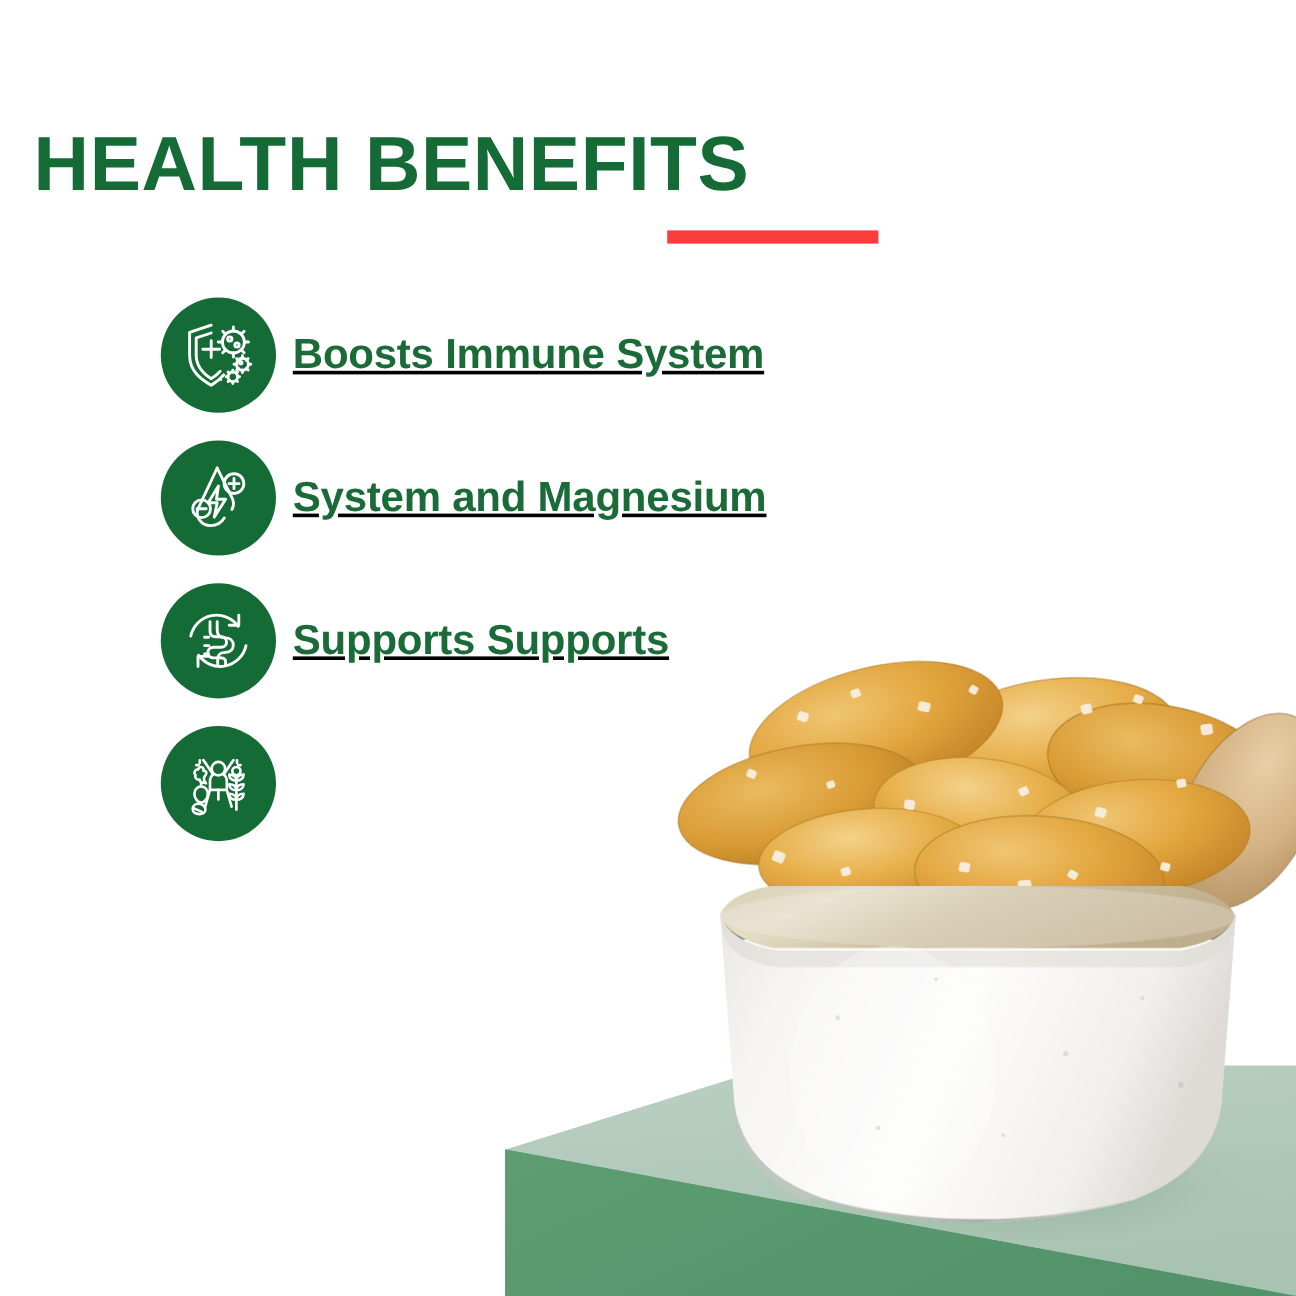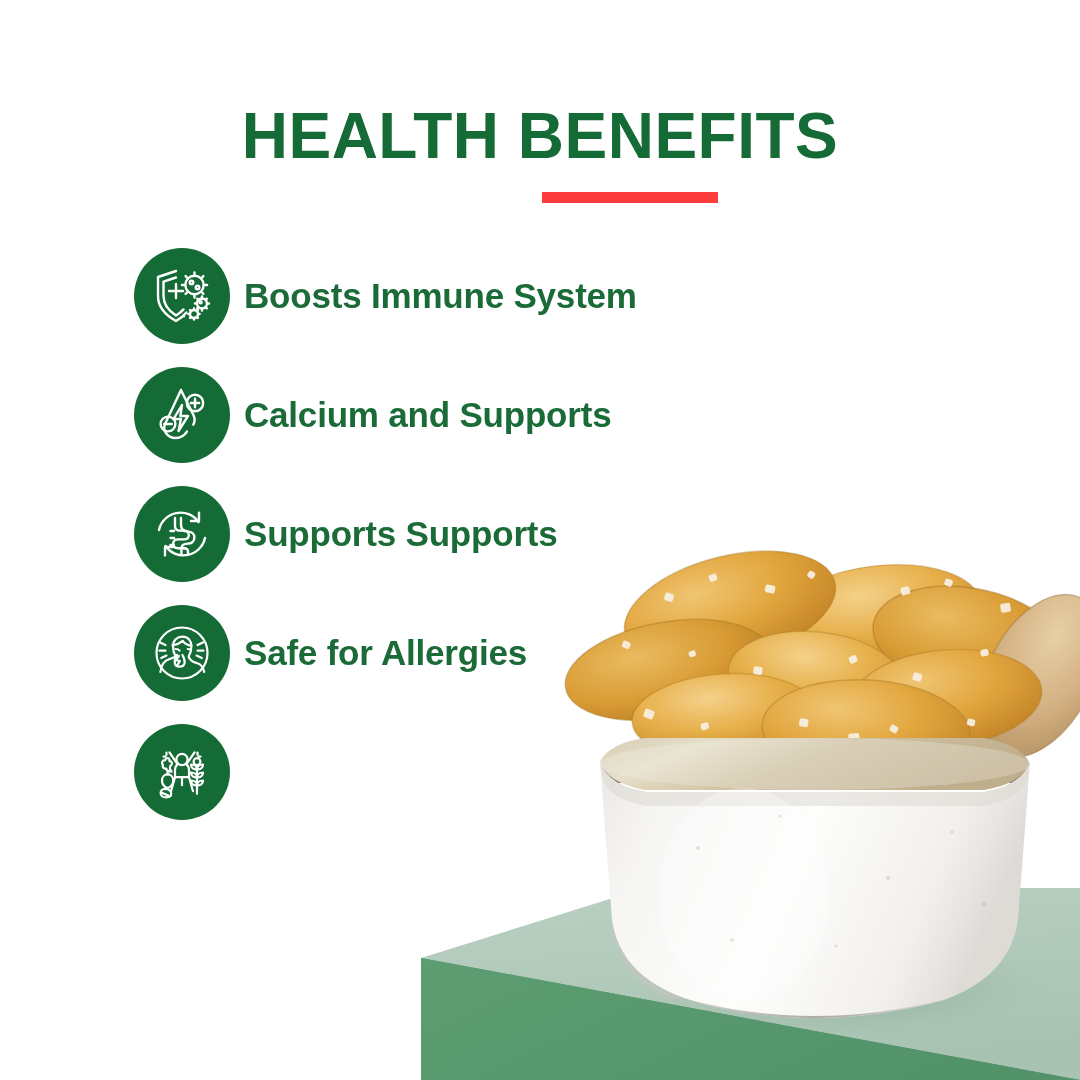--- a/index.html
+++ b/index.html
@@ -13,21 +13,21 @@
   .poster{
     position:absolute;inset:0;
     background:#ffffff;
     overflow:hidden;
   }
 
   
   .title-block{
     position:absolute;
     left:0;right:0;top:104px;
-    text-align:center;
+    padding-left:28px;
   }
   .title{
     font-size:64px;
     font-weight:bold;
     letter-spacing:0.5px;
     color:#156b35;
     line-height:1;
     margin:0;
     font-family:"Liberation Sans", sans-serif;
   }
@@ -38,20 +38,21 @@
     margin-left:calc(50% + 90px);
     transform:translateX(-50%);
   }
 
   
   .benefits{
     position:absolute;
     left:134px;
     top:248px;
     width:620px;
+    text-decoration:underline;
   }
   .benefit-row{
     display:flex;
     align-items:center;
     height:96px;
     margin-bottom:23px;
   }
   .benefit-row:last-child{margin-bottom:0;}
   .icon-badge{
     width:96px;height:96px;
@@ -129,21 +130,21 @@
         <svg width="66" height="66" viewBox="0 0 66 66" fill="none" stroke="#ffffff" stroke-width="2.4" stroke-linecap="round" stroke-linejoin="round">
           <path d="M32 8 L16 42 c-2.6 6.6 2.6 14 10.5 14 c5 0 9-2.5 11.4-6.4"></path>
           <path d="M32 8 c4.5 9.6 9.2 18 12.6 25.4 c1.4 3 1.2 6.4-0.3 9.2"></path>
           <path d="M33 23 L24.5 37 h7.5 l-2.5 12 L39 34 h-7.6 z"></path>
           <circle cx="46" cy="21" r="8.2"></circle>
           <path d="M46 16.8 v8.4 M41.8 21 h8.4"></path>
           <circle cx="19" cy="42" r="7.4"></circle>
           <path d="M15.2 42 h7.6"></path>
         </svg>
       </div>
-      <div class="benefit-label">Calcium and Supports</div>
+      <div class="benefit-label">System and Magnesium</div>
     </div>
 
     <div class="benefit-row">
       <div class="icon-badge">
         <svg width="68" height="68" viewBox="0 0 68 68" fill="none" stroke="#ffffff" stroke-width="2.4" stroke-linecap="round" stroke-linejoin="round">
           <path d="M50.5 22 A22 22 0 0 0 11 30"></path>
           <path d="M43 21 h8 v-8.4"></path>
           <path d="M17.5 46 A22 22 0 0 0 57 38"></path>
           <path d="M25 47 h-8 v8.4"></path>
           <path d="M27 18 v8 c0 3.2 2 4.6 4.6 4.6 h4.4"></path>
@@ -151,40 +152,20 @@
                    c-3 0-4.8 1.8-4.8 4.4 c0 2.6 1.8 4.4 4.8 4.4 h6"></path>
           <path d="M36 48.2 c2.6 0 4 1.4 4 3.4 v2.4"></path>
           <path d="M33 18 v7 c0 4.6 3 6.6 7 6.6 c3.6 0 6.4 2.2 6.4 6 c0 3.8-2.8 6-6.4 6
                    c-3.8 0-6.6 1.8-6.6 5.2 v5.2"></path>
           <path d="M22.5 31 h3.4 M22.5 38 h3.6 M22.5 45 h3.4"></path>
         </svg>
       </div>
       <div class="benefit-label">Supports Supports</div>
     </div>
 
-    <div class="benefit-row">
-      <div class="icon-badge">
-        <svg width="70" height="70" viewBox="0 0 70 70" fill="none" stroke="#ffffff" stroke-width="2.2" stroke-linecap="round" stroke-linejoin="round">
-          <circle cx="35" cy="35" r="25.5"></circle>
-          <path d="M26 28 c0-5.5 4-9.4 9.4-9.4 c5.4 0 9 3.9 9 9.4 c0 4-0.8 7-2.4 9.6"></path>
-          <path d="M26 28 c0 4 0.8 7.4 2.4 10"></path>
-          <path d="M25.4 27.4 c3.6-0.6 7.6-2.2 10.4-4.6 c1.8 2.6 5 4.4 8.6 4.8"></path>
-          <path d="M28.6 31 c1.8 0 3.2 0.6 4 1.6"></path>
-          <path d="M40.8 31 c1 0 1.8 0.2 2.5 0.6"></path>
-          <path d="M41.6 38.6 c1 3.2 3.8 5.2 8 6.4 c4.4 1.2 6.8 4.2 7.6 9"></path>
-          <path d="M28 38.6 c-1.6 1-3.4 1.8-5.4 2.4 c-5.4 1.6-8.4 5.6-9.2 13"></path>
-          <path d="M30 36.8 c-1.6 2.6-2.6 5.6-2.2 8.2 c0.4 2.4 2.4 3.6 4.8 3.6
-                   c2.6 0 4.6-1.4 5-3.6 c0.4-2.6-0.6-5.4-2.2-8"></path>
-          <path d="M32 38 l-3.4 4.2 l4.4 0.8 l-2.4 3.6"></path>
-          <path d="M18.5 27 l-5.4-2.6 M18.5 32.6 h-6 M19.5 37.6 l-5.2 2.4"></path>
-          <path d="M50.5 27 l5.4-2.6 M50.5 32.6 h6 M49.5 37.6 l5.2 2.4"></path>
-        </svg>
-      </div>
-      <div class="benefit-label">Safe for Allergies</div>
-    </div>
 
     <div class="benefit-row">
       <div class="icon-badge">
         <svg width="70" height="70" viewBox="0 0 70 70" fill="none" stroke="#ffffff" stroke-width="2.2" stroke-linecap="round" stroke-linejoin="round">
           <circle cx="35" cy="22.5" r="5.6"></circle>
           <path d="M30.6 27.4 L24 17.6 M39.4 27.4 L46 17.6"></path>
           <path d="M30.6 27.4 c-1.6 1.2-2.6 3-2.6 5.4 v7.4 l-4 14 M39.4 27.4
                    c1.6 1.2 2.6 3 2.6 5.4 v7.4 l4 14"></path>
           <path d="M28 40.2 h14"></path>
           <path d="M35 40.2 v8"></path>

